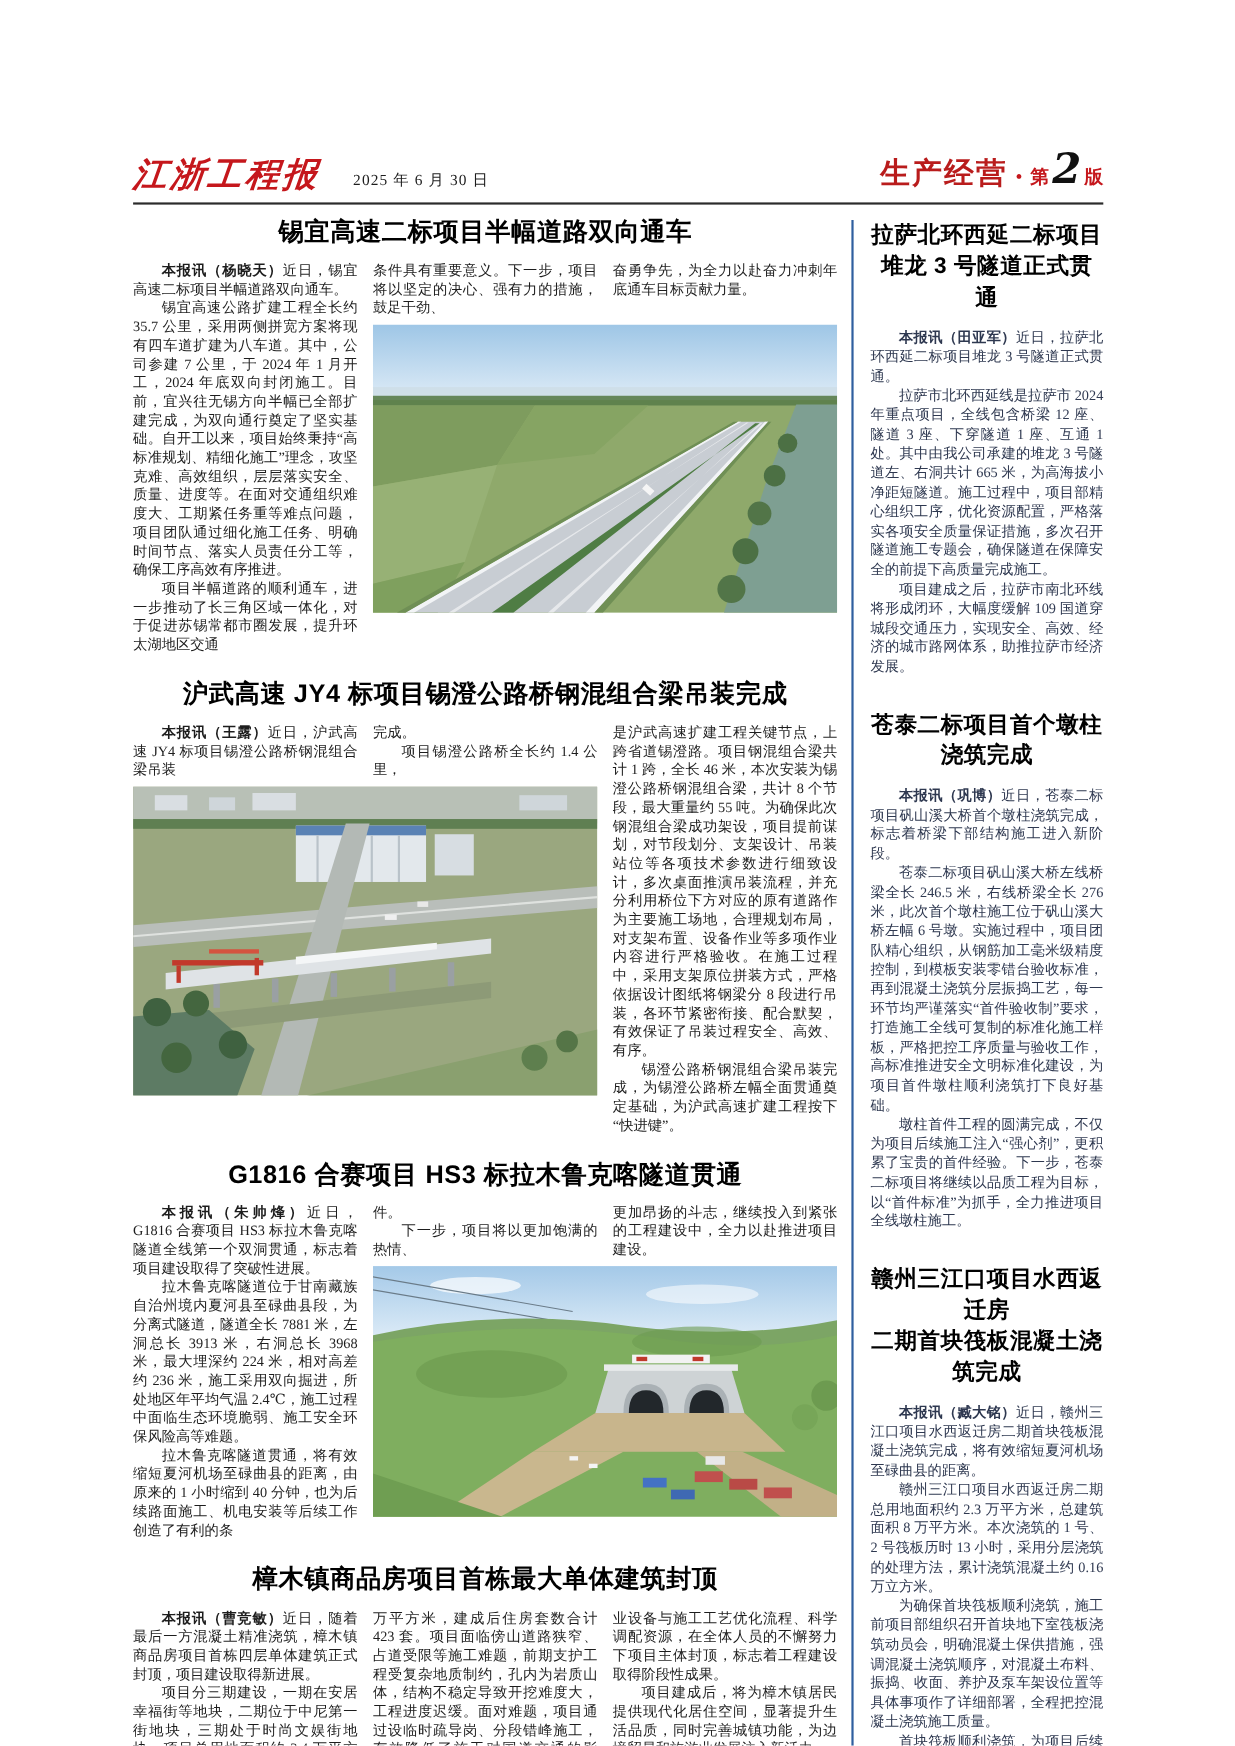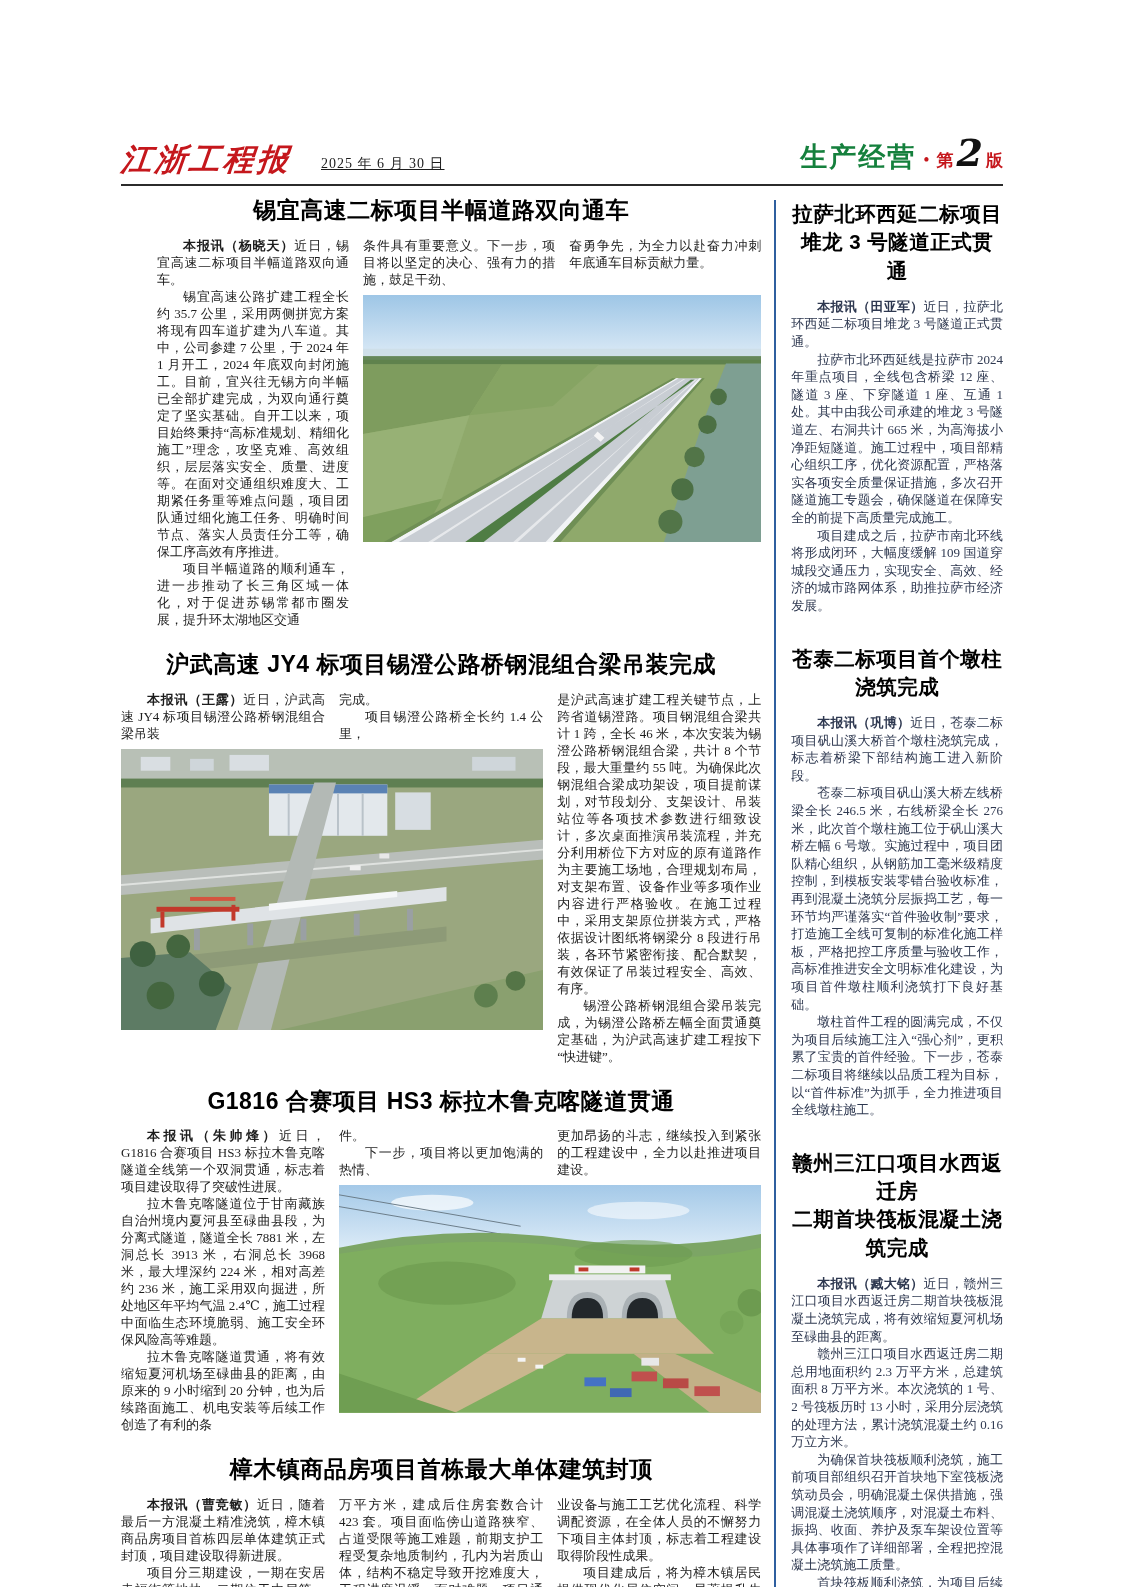--- a/index.html
+++ b/index.html
@@ -4,23 +4,23 @@
 <style>
   html,body{margin:0;padding:0;background:#ffffff;}
   .page{position:relative;width:1123px;height:1587px;background:#fff;overflow:hidden;
         font-family:"Liberation Serif","DejaVu Serif",serif;color:#1d1d1d;}
   .inner{padding:138px 120px 0 121px;}
 
   
   .masthead{display:flex;align-items:flex-end;}
   .brand{color:#c5171c;font-size:31px;font-weight:bold;font-style:italic;
          font-family:"DejaVu Serif",serif;letter-spacing:3px;transform:skewX(-6deg);line-height:1;}
-  .date{font-size:14px;color:#1d1d1d;margin-left:30px;padding-bottom:2px;letter-spacing:1px;text-decoration:underline;}
+  .date{font-size:14px;color:#1d1d1d;margin-left:30px;padding-bottom:2px;letter-spacing:1px;}
   .mast-right{margin-left:auto;display:flex;align-items:baseline;}
-  .section-name{color:#15803d;font-size:27px;font-weight:bold;
+  .section-name{color:#b91c1c;font-size:27px;font-weight:bold;
                 font-family:"Liberation Sans","DejaVu Sans",sans-serif;letter-spacing:2px;}
   .mast-dot{color:#c5171c;font-size:18px;margin:0 7px;}
   .ed-pre,.ed-suf{color:#c5171c;font-size:17px;font-weight:bold;
                   font-family:"Liberation Sans",sans-serif;}
   .ed-num{font-size:38px;font-weight:bold;font-style:italic;line-height:.8;
           font-family:"DejaVu Serif",serif;color:#111;margin:0 3px;}
   .head-rule{height:2px;background:#2b2b2b;margin-top:9px;}
 
   
   .content{display:flex;margin-top:8px;}
@@ -36,21 +36,21 @@
   .side-head{font-family:"Liberation Sans","DejaVu Sans",sans-serif;font-weight:900;
              font-size:20.5px;color:#000;text-align:center;line-height:1.38;
              margin:0 0 13px 0;padding-top:6px;letter-spacing:.5px;}
 
   
   .art{margin-bottom:14px;}
   .art p{margin:0;font-size:13px;line-height:17px;text-align:justify;text-indent:2em;}
   .art p.cont{text-indent:0;font-family:Liberation Serif, serif;}
   b.lead{font-family:"Liberation Sans","DejaVu Sans",sans-serif;font-weight:bold;}
   .grid{display:grid;grid-template-columns:repeat(3,1fr);column-gap:14px;row-gap:7px;}
-  .g-a1{grid-template-areas:"c1 t2 t3" "c1 ph ph";grid-template-rows:auto 1fr;margin-left:36px;}
+  .g-a1{grid-template-areas:"c1 t2 t3" "c1 ph ph";grid-template-rows:auto 1fr;}
   .g-a2{grid-template-areas:"t1 t2 t3" "ph ph t3";grid-template-rows:auto 1fr;}
   .g-a3{grid-template-areas:"c1 t2 t3" "c1 ph ph";grid-template-rows:auto 1fr;}
   .area-c1{grid-area:c1;} .area-t1{grid-area:t1;} .area-t2{grid-area:t2;}
   .area-t3{grid-area:t3;} .area-ph{grid-area:ph;}
   .photo{width:100%;align-self:start;}
   .photo svg{display:block;width:100%;height:auto;}
 
   
   .side-art{margin-bottom:24px;}
   .side-art p{margin:0;font-size:13px;line-height:17.6px;text-align:justify;
@@ -188,21 +188,21 @@
         </div>
       </div>
     </article>
 
     <article class="art a3">
       <h2 class="main-head">G1816 合赛项目 HS3 标拉木鲁克喀隧道贯通</h2>
       <div class="grid g-a3">
         <div class="area-c1">
           <p><b class="lead">本报讯（朱帅烽）</b><span>近日，G1816 合赛项目 HS3 标拉木鲁克喀隧道全线第一个双洞贯通，标志着项目建设取得了突破性进展。</span></p>
           <p>拉木鲁克喀隧道位于甘南藏族自治州境内夏河县至碌曲县段，为分离式隧道，隧道全长 7881 米，左洞总长 3913 米，右洞总长 3968 米，最大埋深约 224 米，相对高差约 236 米，施工采用双向掘进，所处地区年平均气温 2.4℃，施工过程中面临生态环境脆弱、施工安全环保风险高等难题。</p>
-          <p>拉木鲁克喀隧道贯通，将有效缩短夏河机场至碌曲县的距离，由原来的 9 小时缩到 20 分钟，也为后续路面施工、机电安装等后续工作创造了有利的条</p>
+          <p>拉木鲁克喀隧道贯通，将有效缩短夏河机场至碌曲县的距离，由原来的 1 小时缩到 40 分钟，也为后续路面施工、机电安装等后续工作创造了有利的条</p>
         </div>
         <div class="area-t2">
           <p class="cont">件。</p>
           <p>下一步，项目将以更加饱满的热情、</p>
         </div>
         <div class="area-t3">
           <p class="cont">更加昂扬的斗志，继续投入到紧张的工程建设中，全力以赴推进项目建设。</p>
         </div>
         <div class="photo area-ph">
           <svg viewBox="0 0 430 232" xmlns="http://www.w3.org/2000/svg">

